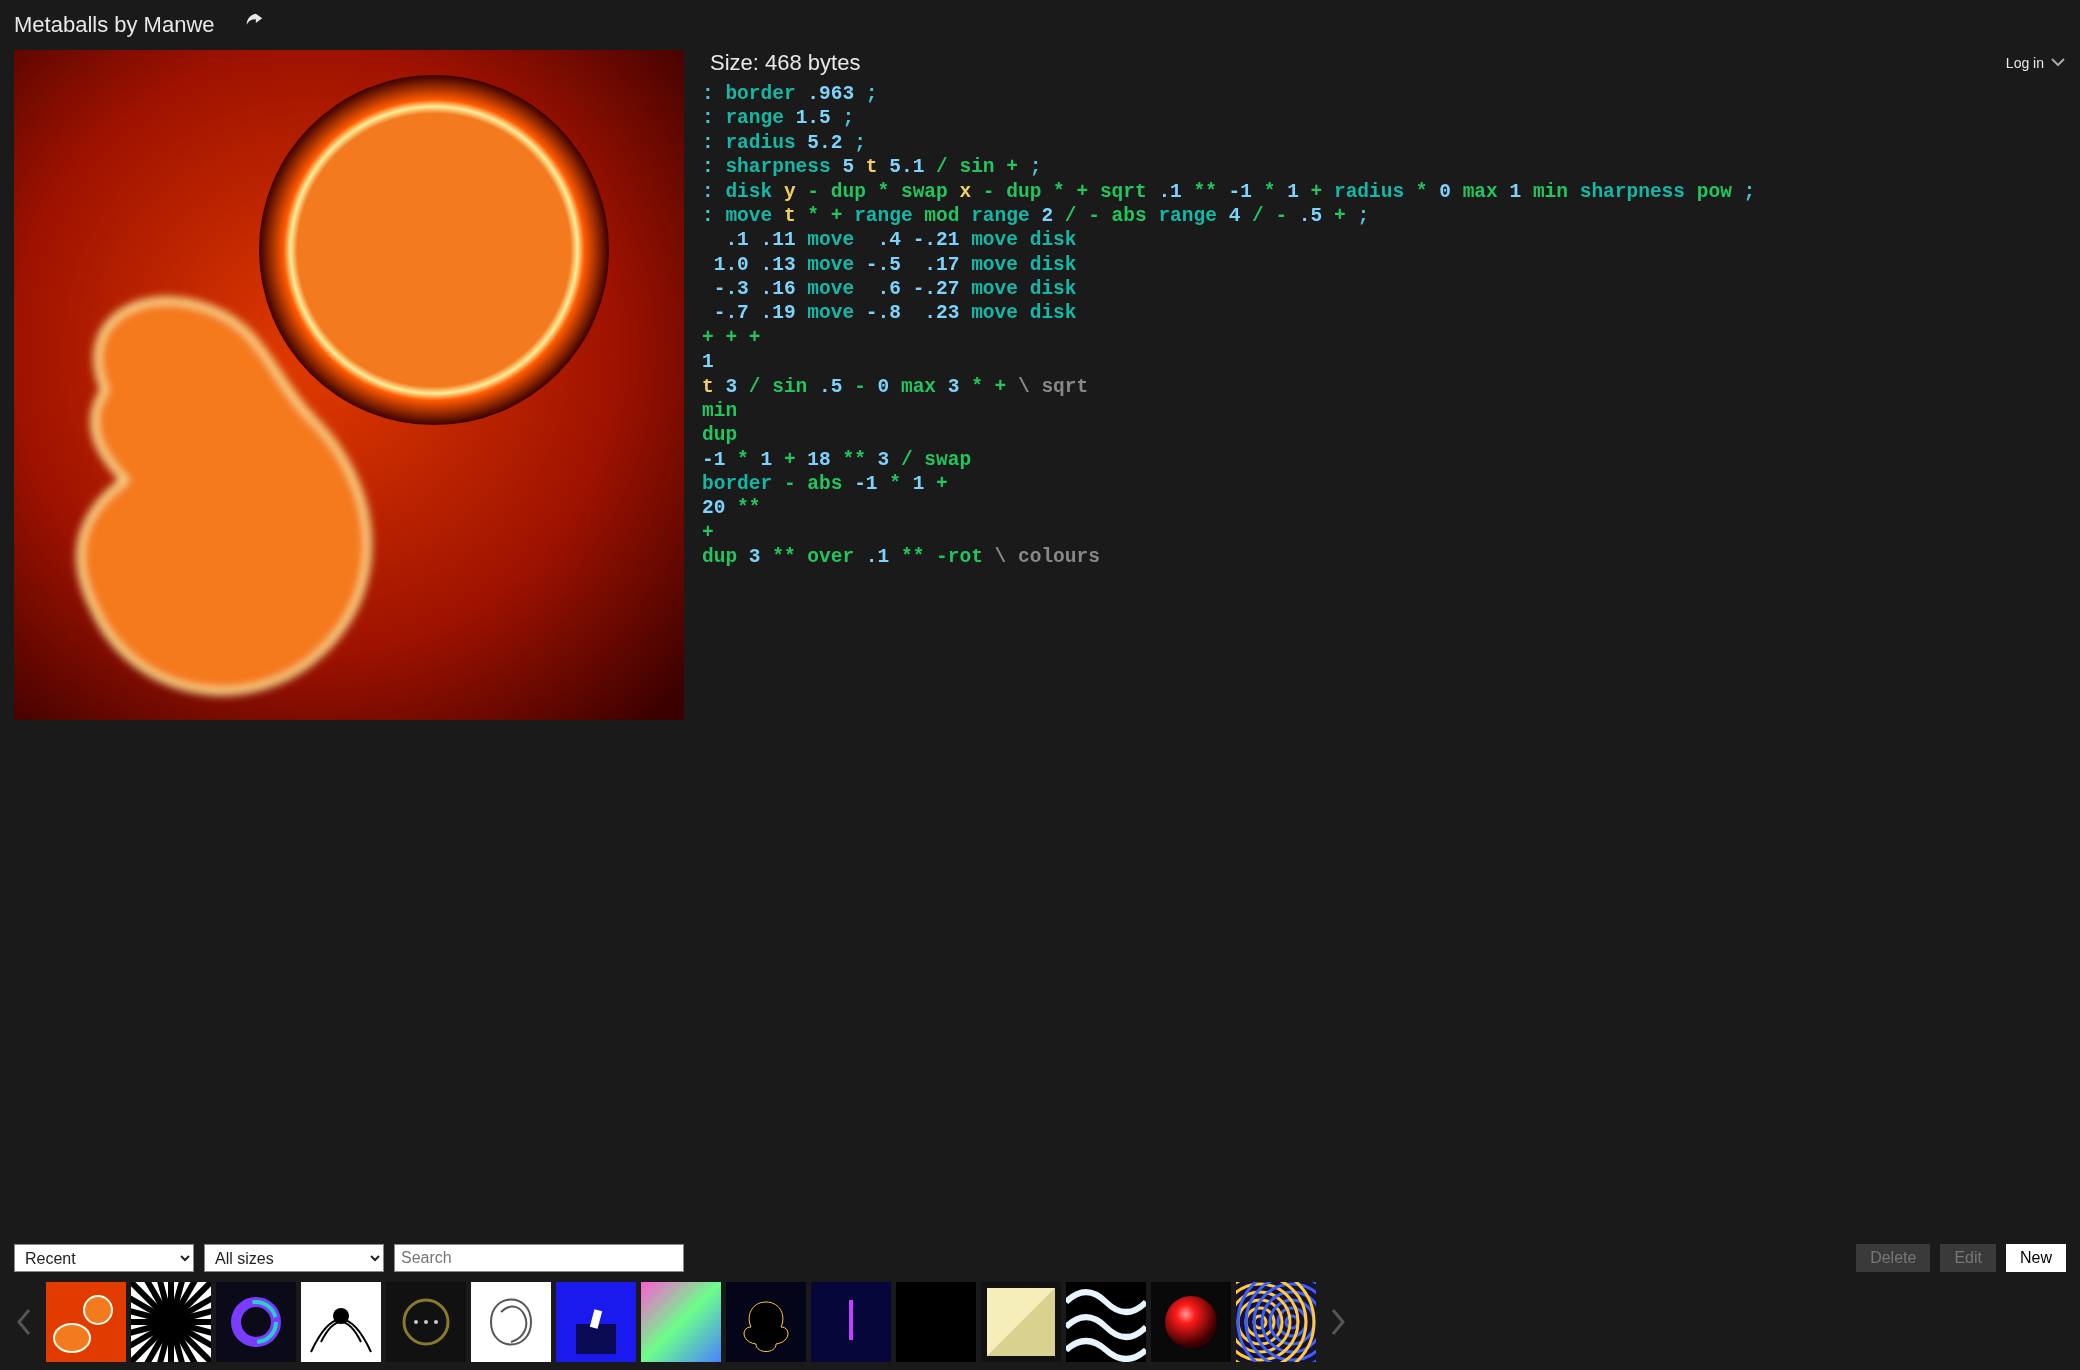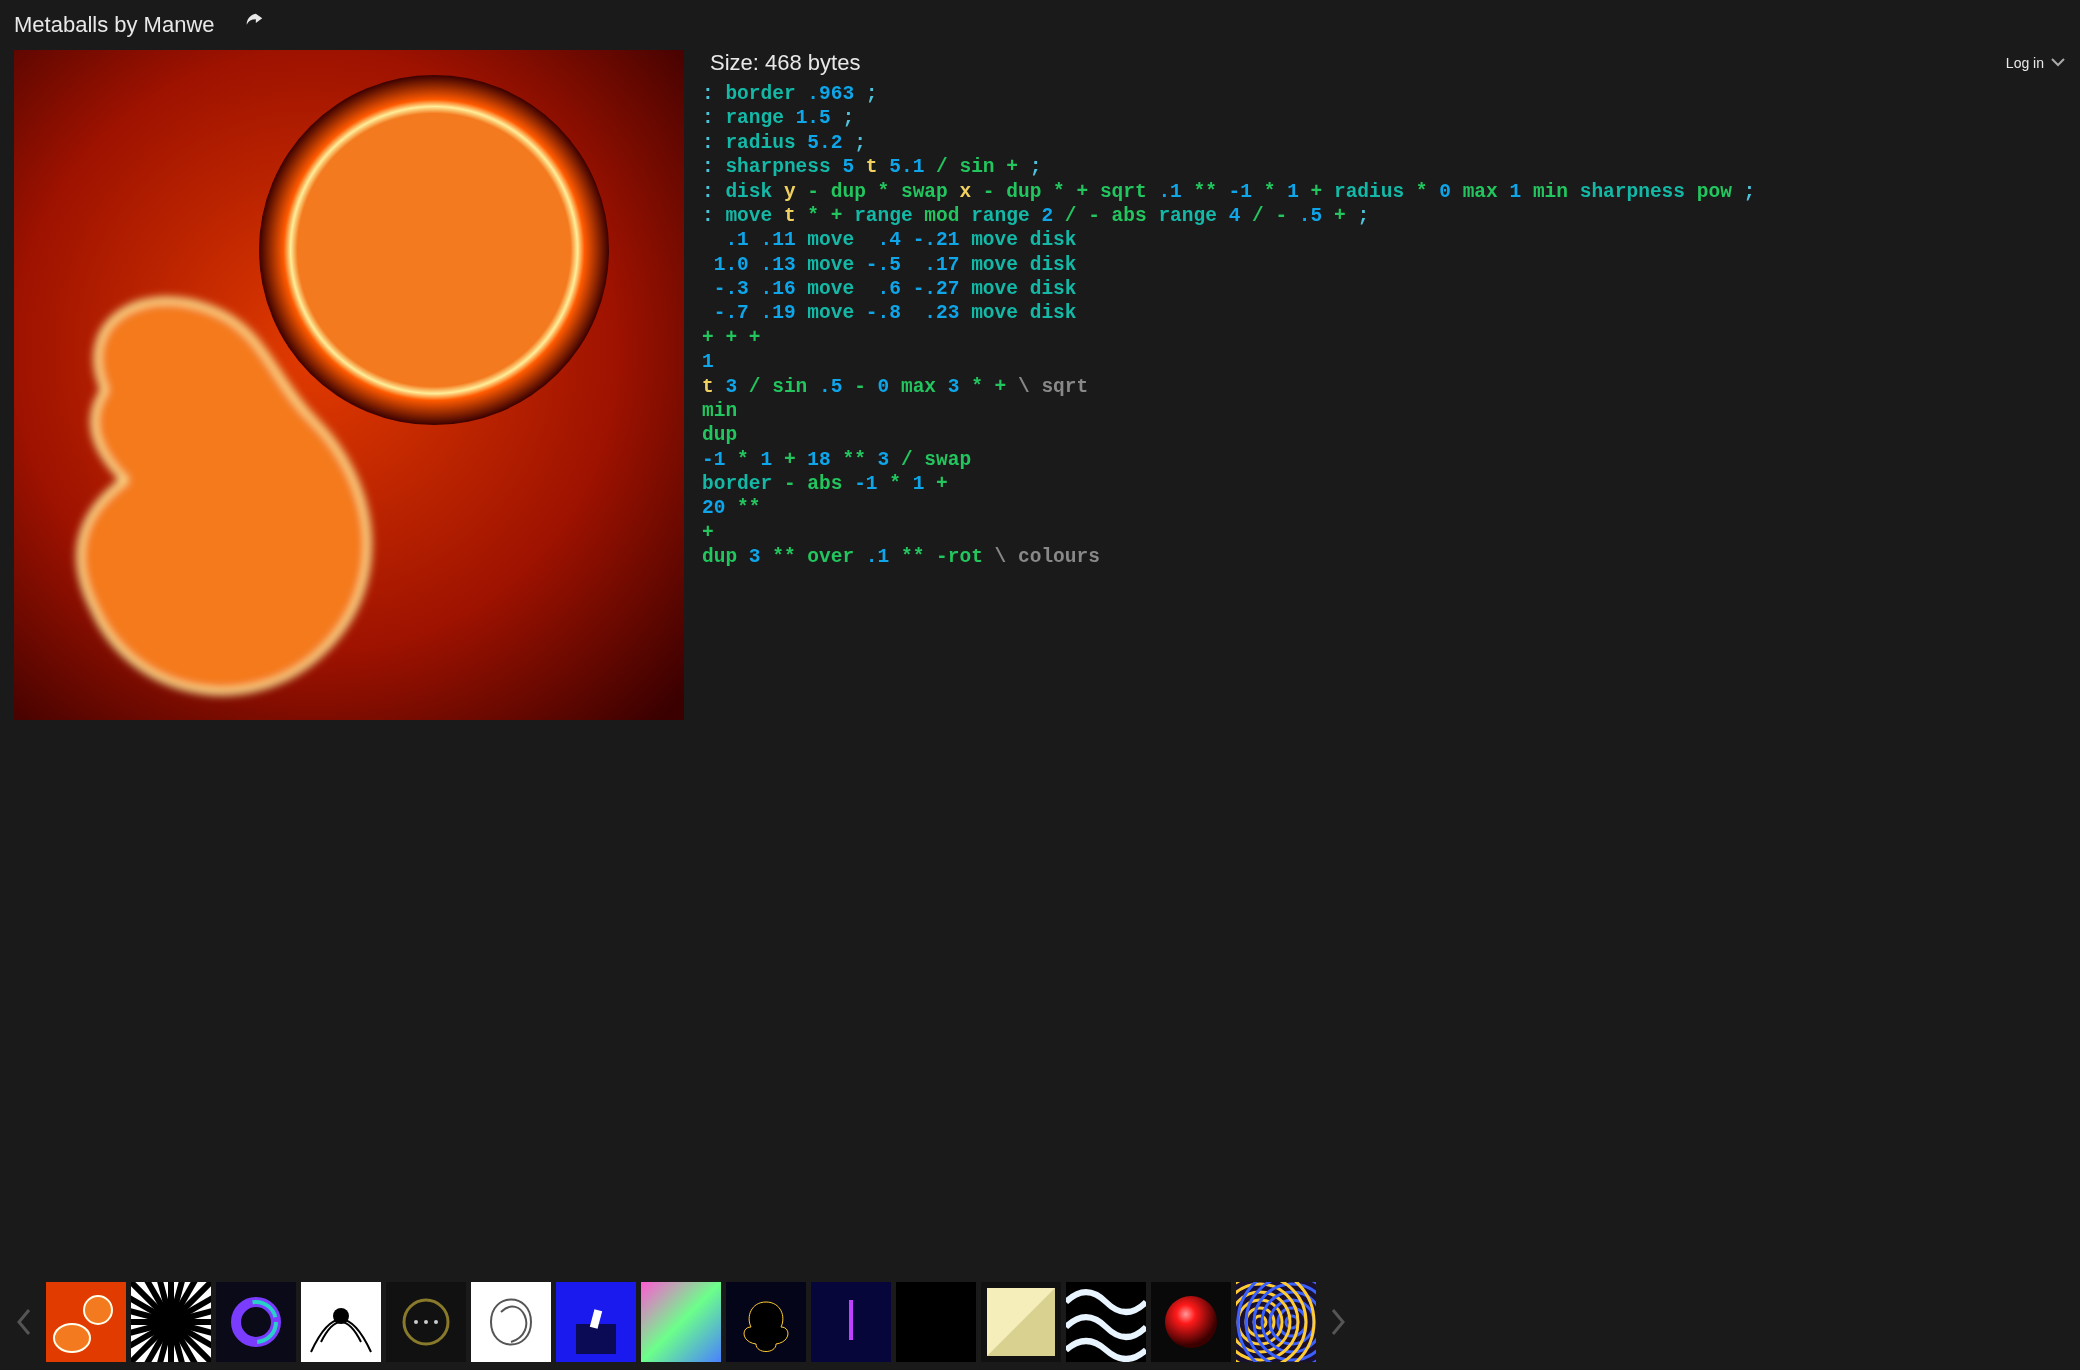--- a/index.html
+++ b/index.html
@@ -57,21 +57,21 @@
   pre.code {
     font-family: "Courier New", Courier, monospace;
     font-size: 19.5px;
     line-height: 1.25;
     white-space: pre;
     color: #e8e8e8;
     font-weight:600;
   }
   .tk-punct { color: #4fc3d9; }
   .tk-def   { color: #14b8a6; }
-  .tk-num   { color: #0ea5e9; }
+  .tk-num   { color: #7dd3fc; }
   .tk-var   { color: #f0d060; }
   .tk-op    { color: #22c55e; font-family: Liberation Mono, monospace; }
   .tk-com   { color: #888; }
 
   .controls-row {
     display:flex;
     align-items:center;
     padding: 10px 14px 6px 14px;
     gap: 10px;
   }
@@ -219,20 +219,29 @@
 <span class="tk-op">min</span>
 <span class="tk-op">dup</span>
 <span class="tk-num">-1 </span><span class="tk-op">* </span><span class="tk-num">1 </span><span class="tk-op">+ </span><span class="tk-num">18 </span><span class="tk-op">** </span><span class="tk-num">3 </span><span class="tk-op">/ swap</span>
 <span class="tk-def">border </span><span class="tk-op">- abs </span><span class="tk-num">-1 </span><span class="tk-op">* </span><span class="tk-num">1 </span><span class="tk-op">+</span>
 <span class="tk-num">20 </span><span class="tk-op">**</span>
 <span class="tk-op">+</span>
 <span class="tk-op">dup </span><span class="tk-num">3 </span><span class="tk-op">** over </span><span class="tk-num">.1 </span><span class="tk-op">** -rot </span><span class="tk-com">\ colours</span></pre>
     </div>
   </div>
 
+  <div class="controls-row">
+    <select class="sel-recent" id="sel-sort"><option>Recent</option></select>
+    <select class="sel-size" id="sel-size"><option>All sizes</option></select>
+    <input type="text" class="search" placeholder="Search" style="">
+    <div class="spacer"></div>
+    <button class="btn disabled">Delete</button>
+    <button class="btn disabled">Edit</button>
+    <button class="btn">New</button>
+  </div>
 
   <div class="gallery">
     <div class="nav">
       <svg viewBox="0 0 18 28">
           <polyline points="14,2 4,14 14,26"></polyline>
         </svg>
     </div>
     <div class="thumbs" id="thumbs">
         <div class="thumb">
           <svg viewBox="0 0 80 80">

